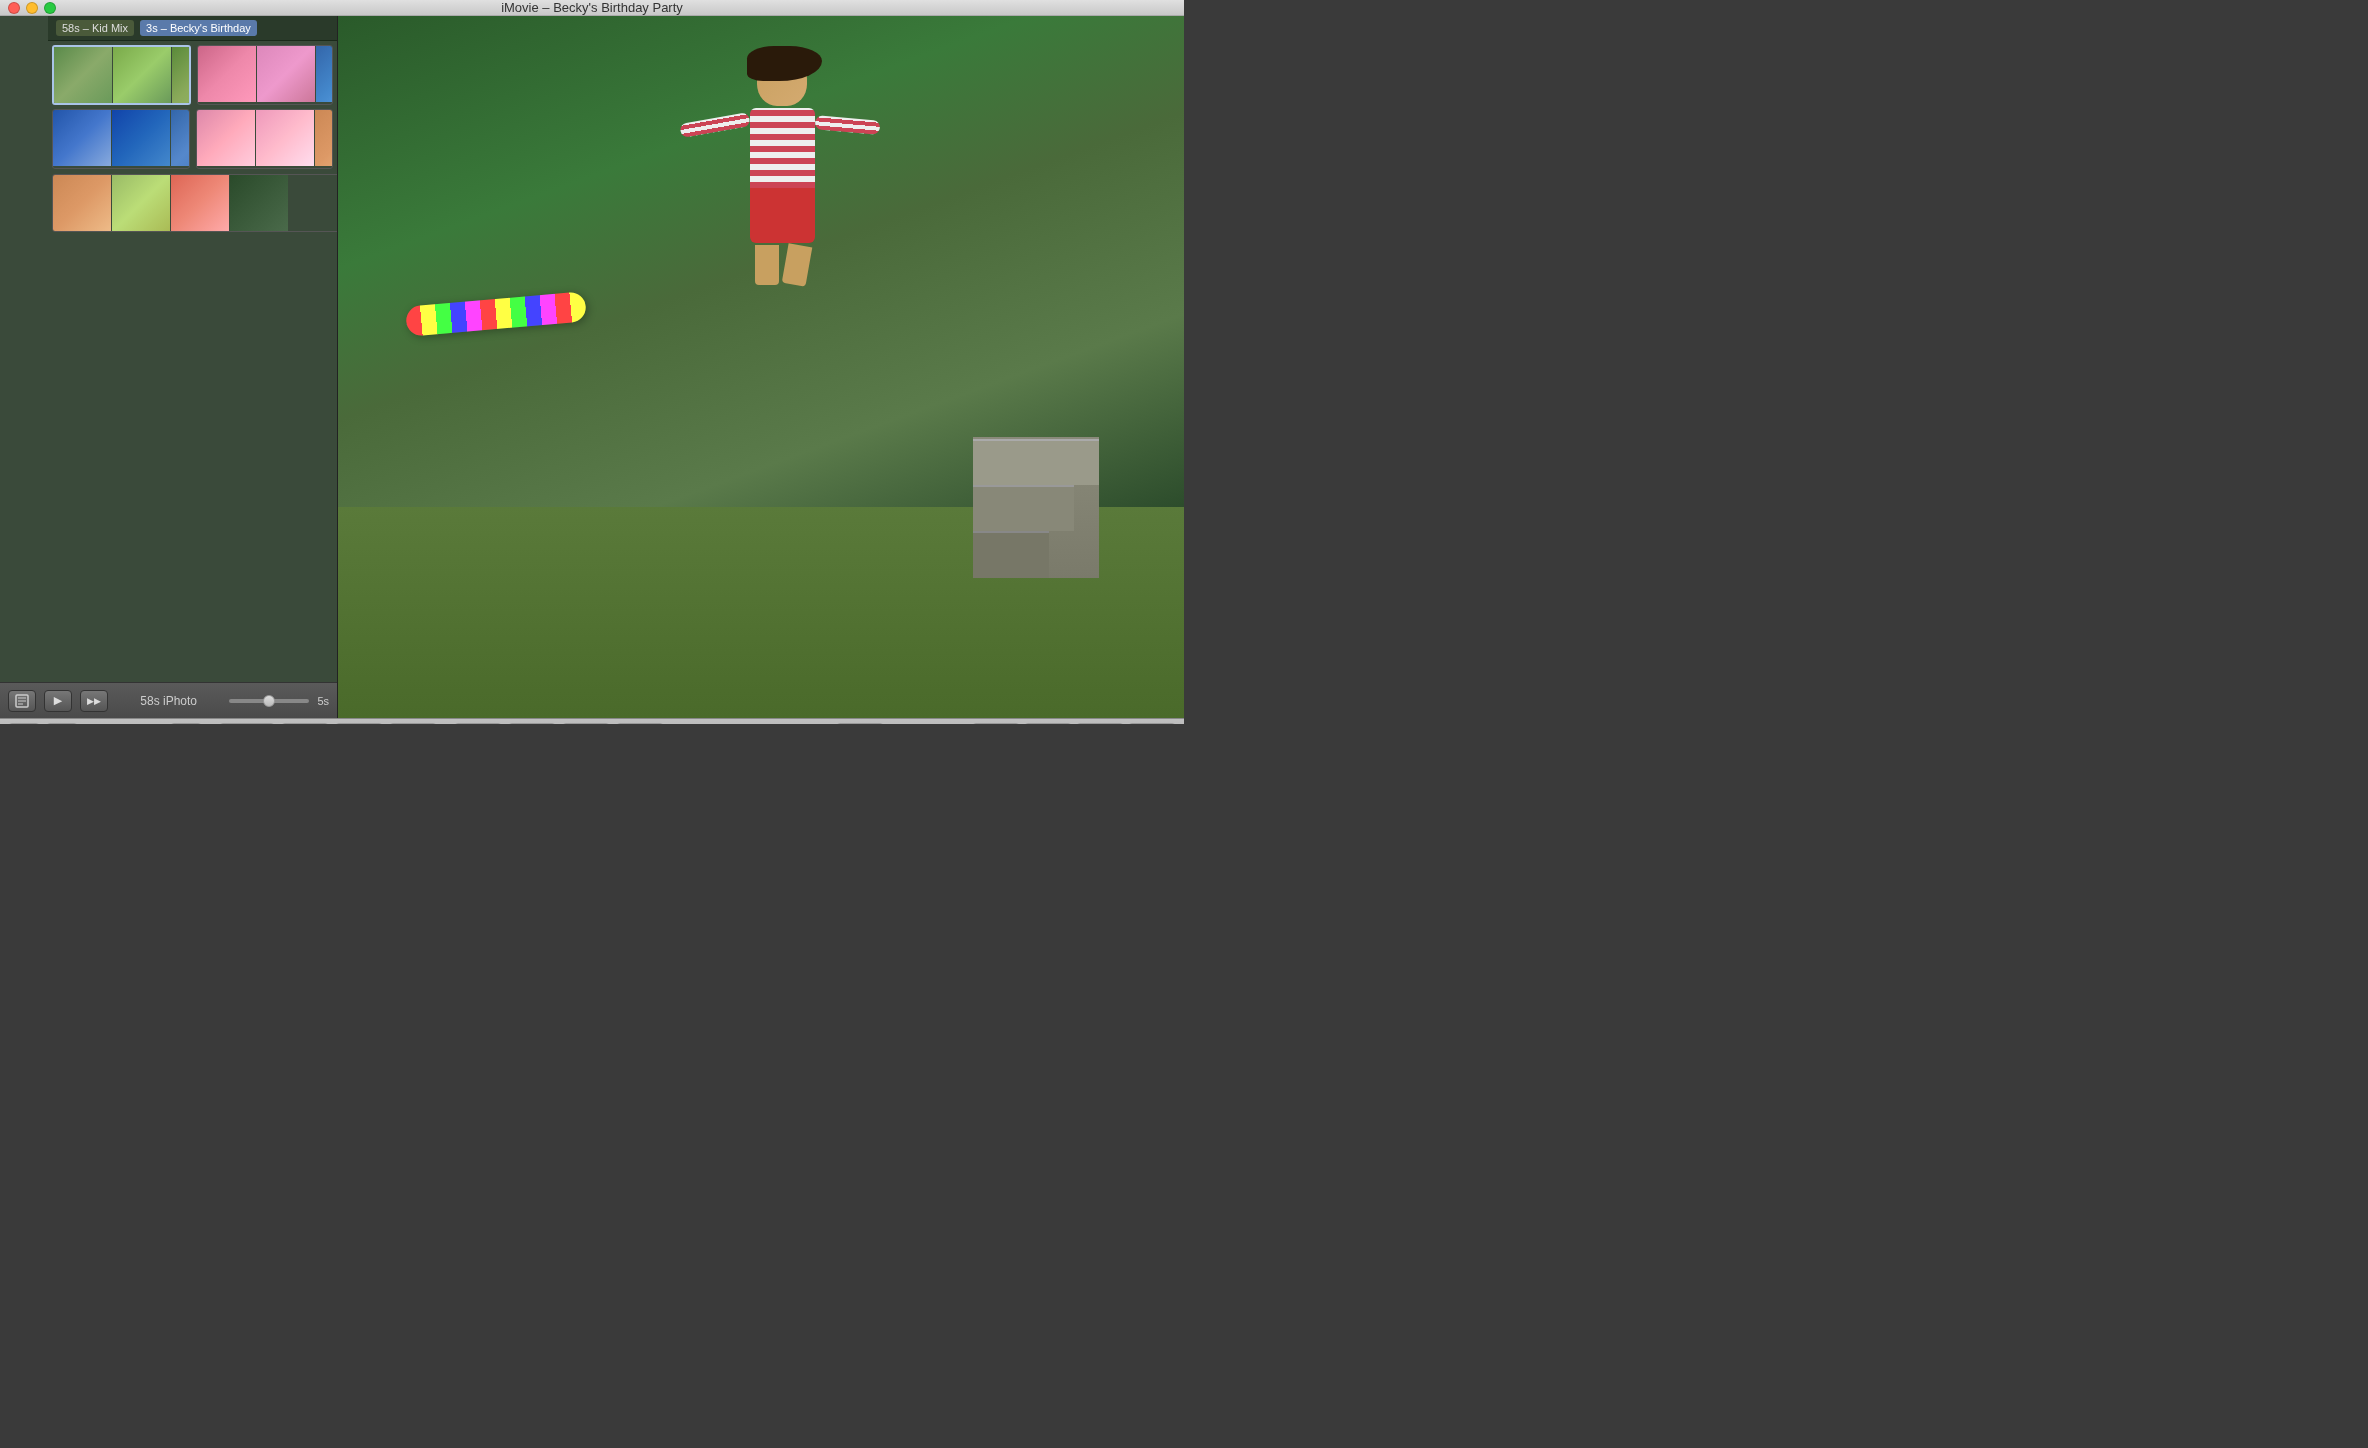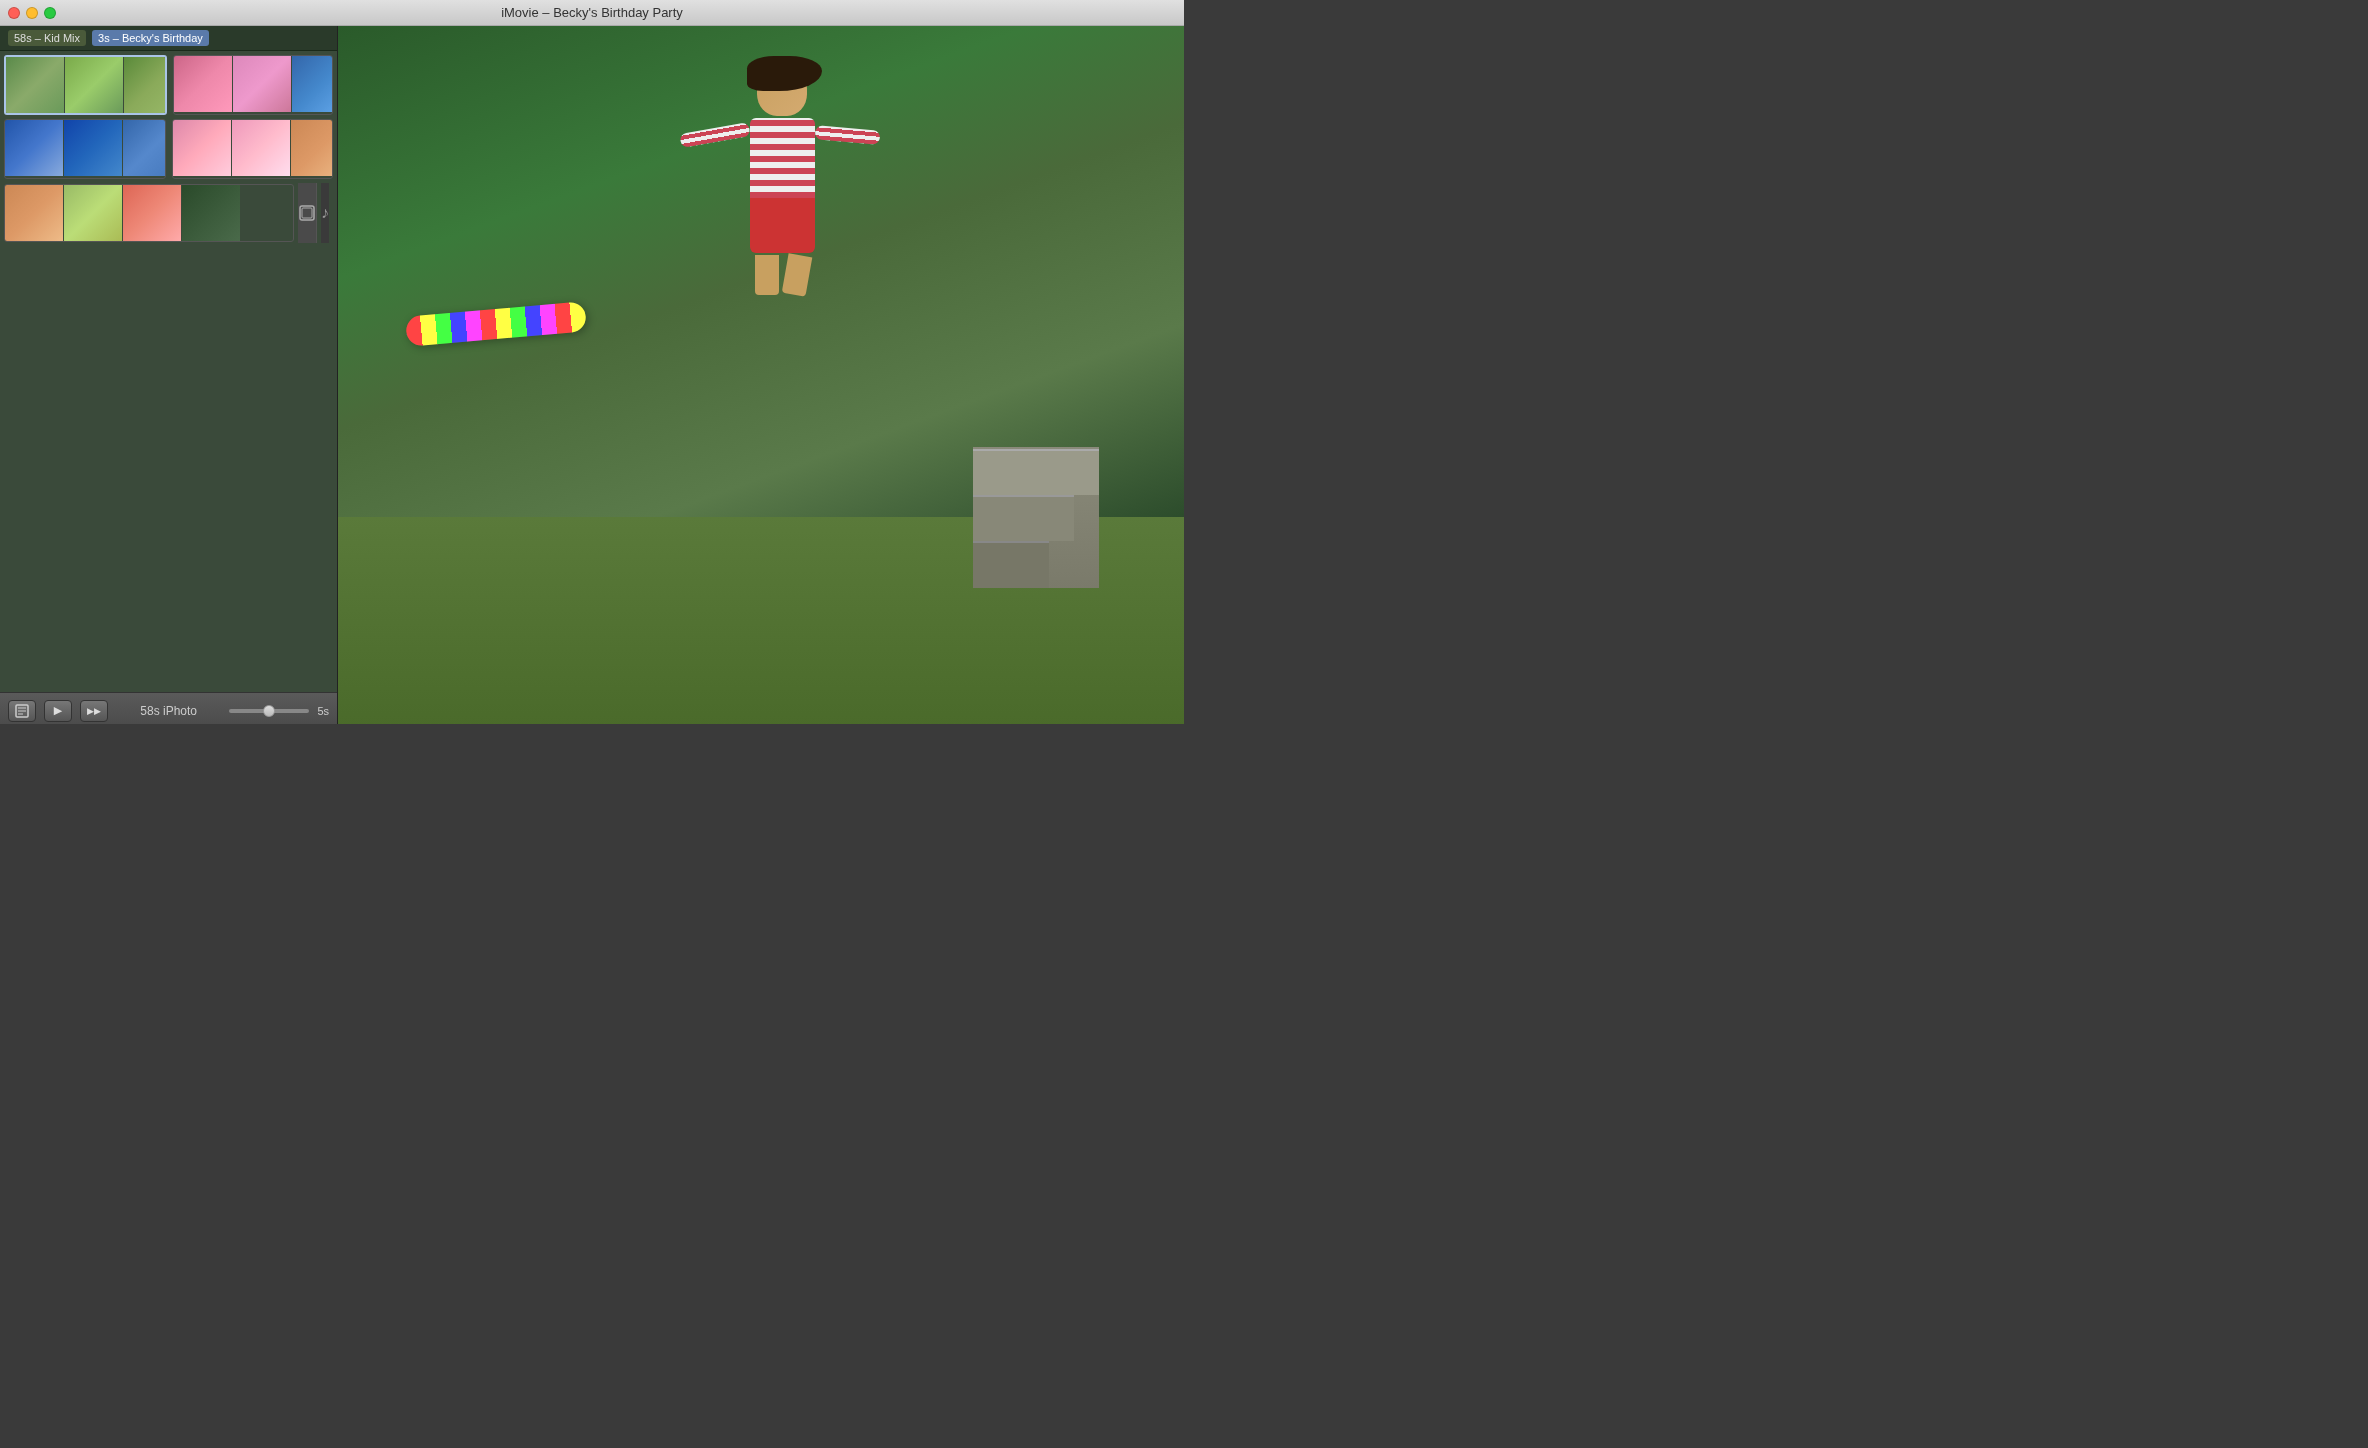--- a/index.html
+++ b/index.html
@@ -9,21 +9,21 @@
       background: #3a3a3a;
       font-family: -apple-system, 'Helvetica Neue', Arial, sans-serif;
       font-size: 12px;
       color: #eee;
       overflow: hidden;
       position: relative;
     }
 
     
     .titlebar {
-      height: 26px;
+      height: 16px;
       background: linear-gradient(to bottom, #e0e0e0, #c8c8c8);
       display: flex;
       align-items: center;
       justify-content: center;
       position: relative;
       border-bottom: 1px solid #aaa;
     }
     .titlebar-title {
       font-size: 13px;
       font-weight: 500;
@@ -60,20 +60,21 @@
       background: #3d3d3d;
       border-right: 1px solid #222;
     }
 
     
     .project-area {
       background: #3a4a3a;
       flex: 1;
       position: relative;
       overflow: hidden;
+      padding-left: 48px;
     }
 
     .project-header {
       background: #2a3a2a;
       padding: 4px 8px;
       display: flex;
       align-items: center;
       gap: 6px;
       border-bottom: 1px solid #1a2a1a;
     }

